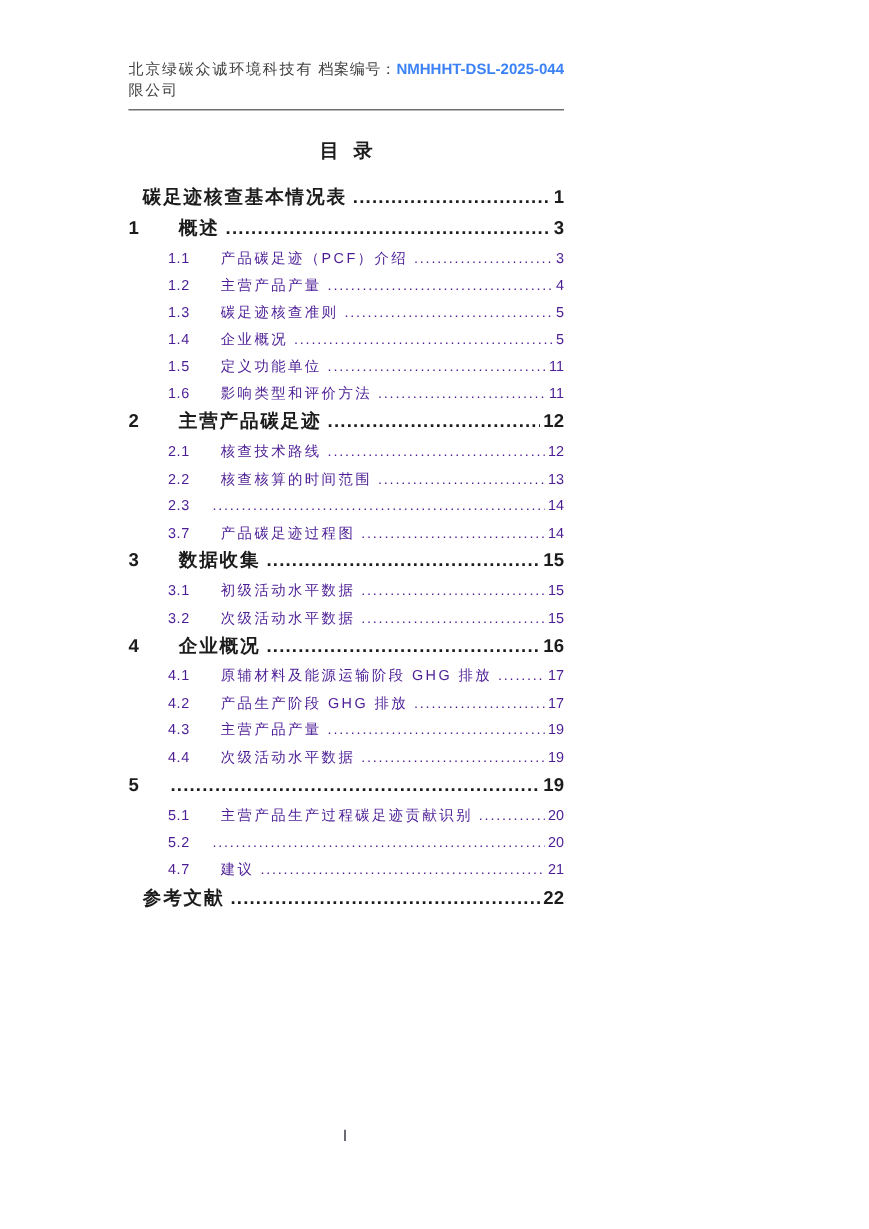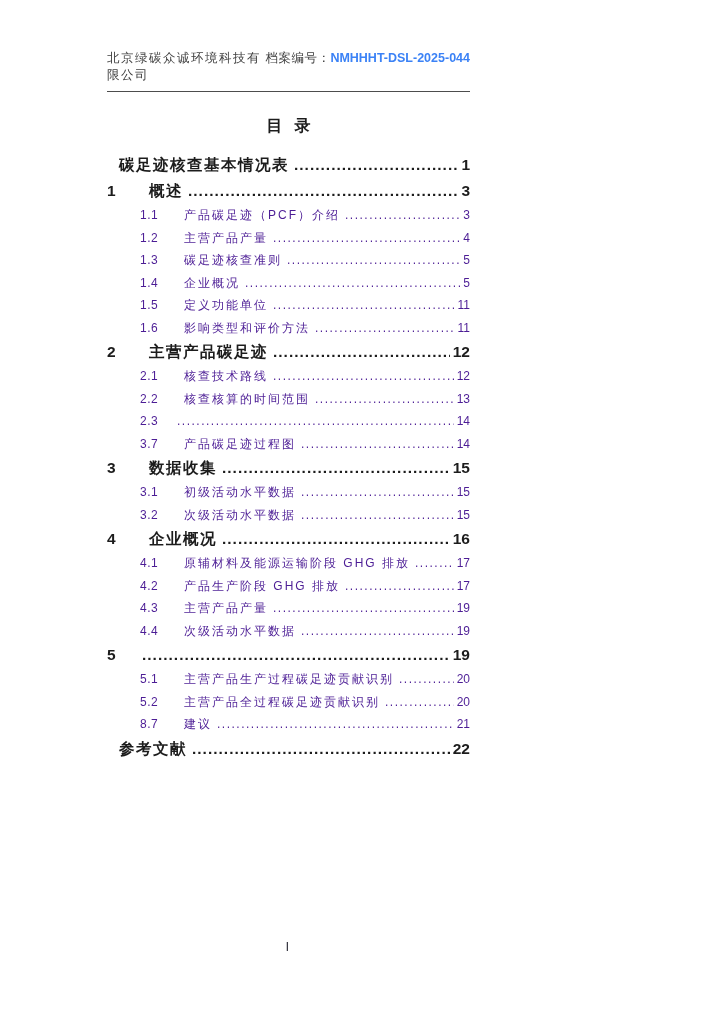--- a/index.html
+++ b/index.html
@@ -229,26 +229,25 @@
     <span class="pg">19</span>
   </div>
         <div class="row lvl1">
     <span class="num">5.1</span>
     <span class="label">主营产品生产过程碳足迹贡献识别</span>
     <span class="dots"></span>
     <span class="pg">20</span>
   </div>
         <div class="row lvl1">
     <span class="num">5.2</span>
-    <span class="label">主营产品全过程碳足迹贡献识别</span>
     <span class="dots"></span>
     <span class="pg">20</span>
   </div>
         <div class="row lvl1">
-    <span class="num">8.7</span>
+    <span class="num">4.7</span>
     <span class="label">建议</span>
     <span class="dots"></span>
     <span class="pg">21</span>
   </div>
         <div class="row lvl0">
 
     <span class="label">参考文献</span>
     <span class="dots"></span>
     <span class="pg">22</span>
   </div>

